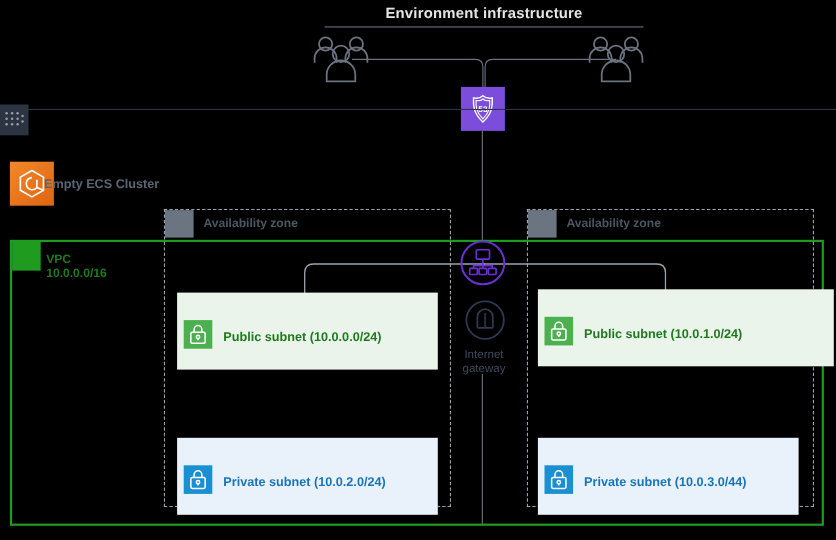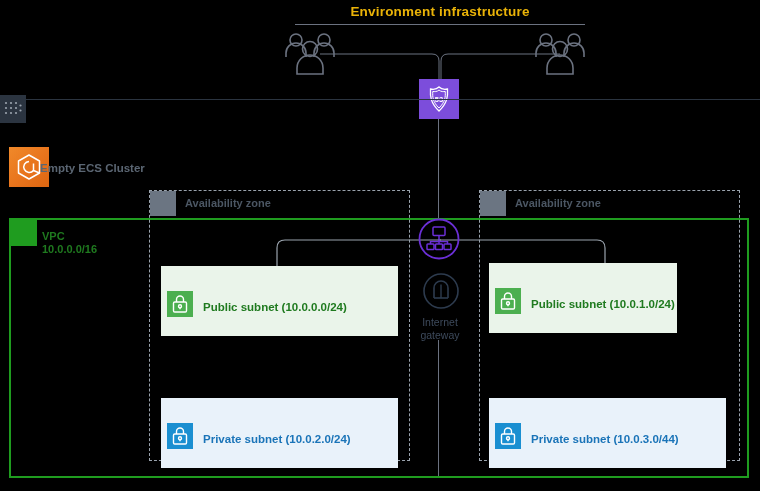--- a/index.html
+++ b/index.html
@@ -7,21 +7,21 @@
     width: 760px; height: 491px;
     background: #000000;
     font-family: "Liberation Sans", sans-serif;
     overflow: hidden;
   }
   #stage { position: relative; width: 760px; height: 491px; background: #000; }
 
   
   .title {
     position: absolute; left: 295px; top: 4px; width: 290px;
-    text-align: center; color: #eab308; font-size: 13.5px;
+    text-align: center; color: #e5e5e5; font-size: 13.5px;
     font-weight: bold; letter-spacing: .2px;
   }
   .title-rule {
     position: absolute; left: 295px; top: 24px; width: 290px; height: 1px;
     background: #6b7280;
   }
 
   
   .ln { position: absolute; background: #6b7280; }
   .vln { width: 1px; }
@@ -104,21 +104,21 @@
   .sn-pub-icon  { background: #4caf50; }
   .sn-priv-icon { background: #1a8fd1; }
   .sn-text {
     margin: 11px 0 0 10px; font-size: 11.5px; font-weight: bold; white-space: nowrap;
   }
   .sn-pub-text  { color: #1f7a1f; }
   .sn-priv-text { color: #1a74b8; }
 
   .sn-pub-l  { left: 161px; top: 266px; width: 237px; }
   .sn-priv-l { left: 161px; top: 362px; width: 237px; }
-  .sn-pub-r  { left: 489px; top: 263px; width: 188px; }
+  .sn-pub-r  { left: 489px; top: 263px; width: 269px; }
   .sn-priv-r { left: 489px; top: 362px; width: 237px; }
 
   
   .elbow { position: absolute; }
   .elbow svg { display: block; }
 
   
   .circ-icon { position: absolute; width: 42px; height: 42px; }
   .circ-icon svg { width: 42px; height: 42px; display: block; }
   .net-icon { left: 418px; top: 218px; }

